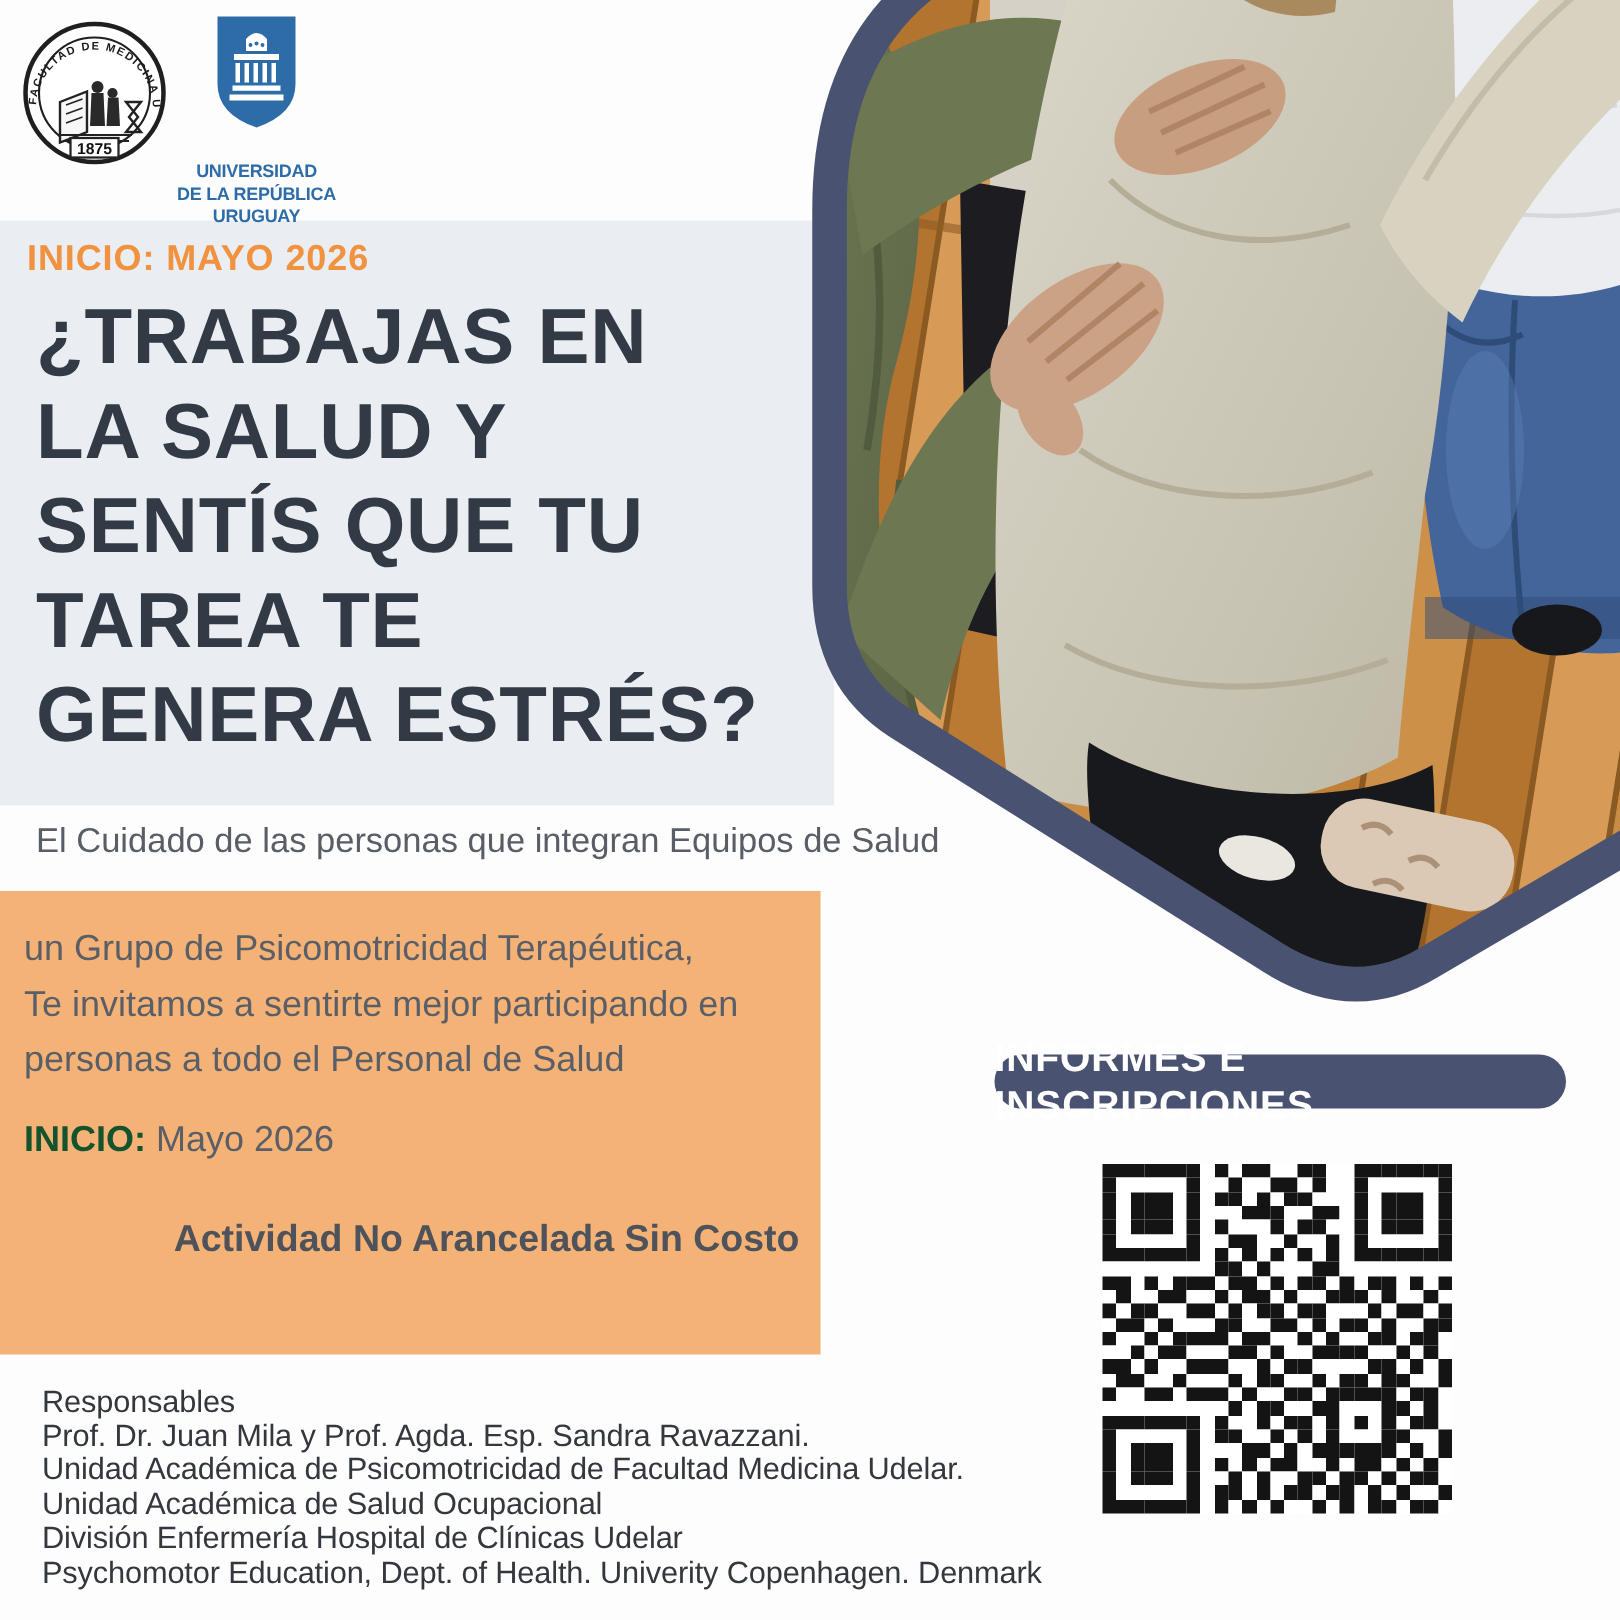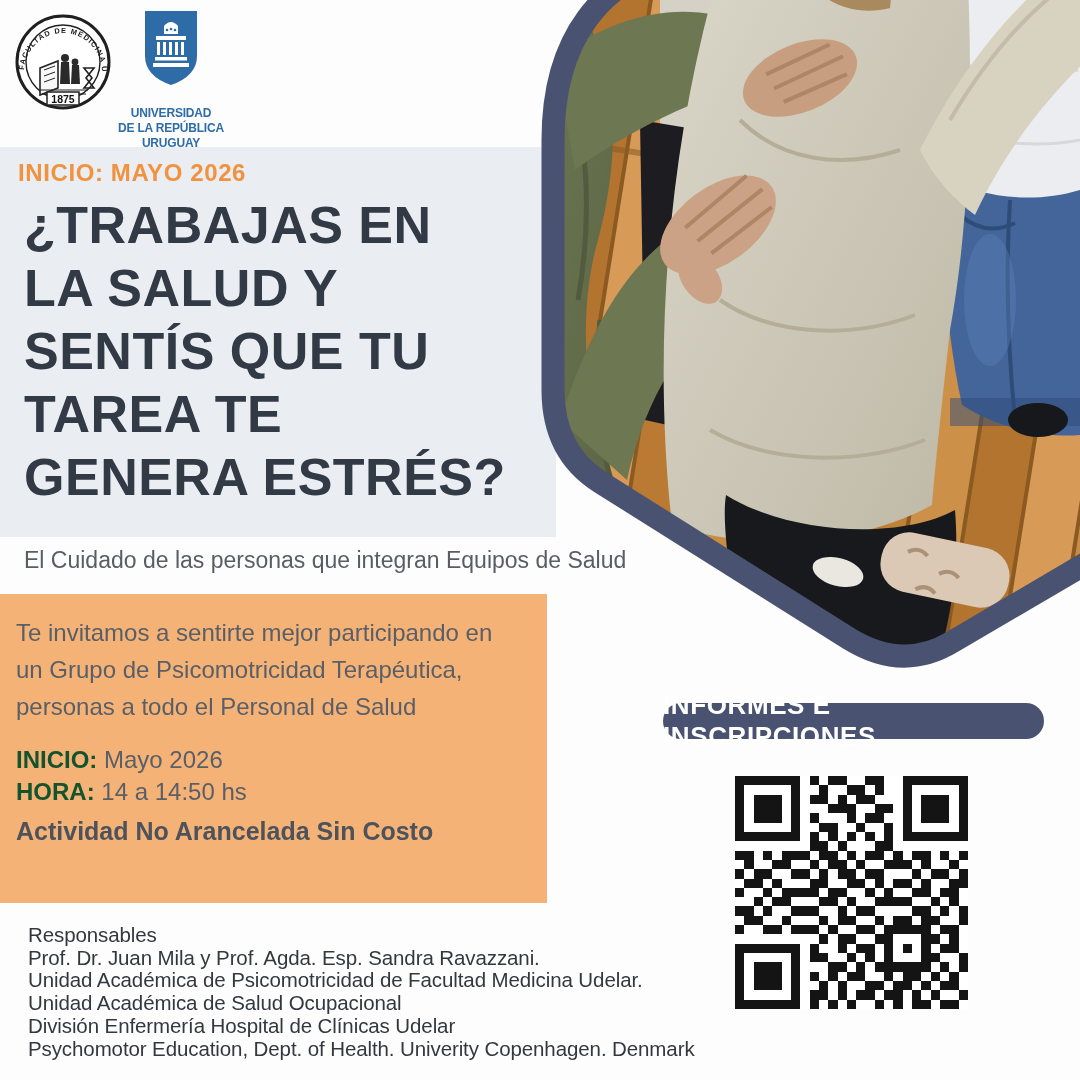--- a/index.html
+++ b/index.html
@@ -22,21 +22,21 @@
   .title{position:absolute;left:24px;top:194px;color:#323a46;font-size:52px;font-weight:bold;line-height:63px;letter-spacing:0.5px;}
   .subtitle{position:absolute;left:24px;top:547px;font-size:23px;color:#585d66;}
 
   
   .offer{position:absolute;left:0;top:594px;width:547px;height:309px;background:#f4b277;
          box-sizing:border-box;padding:20px 14px 0 16px;color:#5a5f67;font-size:24px;}
   .offer .lead div{line-height:37px;}
   .offer .details{margin-top:19px;}
   .offer .detail{line-height:32px;}
   .offer .detail b{color:#14532d;}
-  .offer .foot{margin-top:9px;font-weight:bold;font-size:25px;color:#4d525b;}
+  .offer .foot{margin-top:36px;font-weight:bold;font-size:25px;color:#4d525b;text-align:right;}
 
   
   .cta{position:absolute;left:663px;top:703px;width:381px;height:36px;background:#4a5272;border-radius:27px;
        color:#ffffff;display:flex;align-items:center;justify-content:center;
        font-size:26px;font-weight:bold;letter-spacing:0.6px;cursor:pointer;}
 
   
   .qr{position:absolute;left:735px;top:776px;width:233px;height:233px;background:#ffffff;
       display:grid;grid-template-columns:repeat(25,1fr);grid-template-rows:repeat(25,1fr);}
   .qm{background:#ffffff;}
@@ -195,32 +195,28 @@
   <div class="nowrap">¿TRABAJAS EN</div>
   <div class="nowrap">LA SALUD Y</div>
   <div class="nowrap">SENTÍS QUE TU</div>
   <div class="nowrap">TAREA TE</div>
   <div class="nowrap">GENERA ESTRÉS?</div>
 </h1>
 <div class="subtitle nowrap">El Cuidado de las personas que integran Equipos de Salud</div>
 
 <div class="offer">
   <div class="lead">
+    <div class="nowrap">un Grupo de Psicomotricidad Terapéutica,</div>
     <div class="nowrap">Te invitamos a sentirte mejor participando en</div>
-    <div class="nowrap">un Grupo de Psicomotricidad Terapéutica,</div>
     <div class="nowrap">personas a todo el Personal de Salud</div>
   </div>
   <div class="details">
     <div class="detail nowrap">
       <b>INICIO:</b>
       <span>Mayo 2026</span>
-    </div>
-    <div class="detail nowrap">
-      <b>HORA:</b>
-      <span>14 a 14:50 hs</span>
     </div>
   </div>
   <div class="foot nowrap">Actividad No Arancelada Sin Costo</div>
 </div>
 
 <div class="cta">INFORMES E INSCRIPCIONES</div>
 
 <div class="qr">
     <div class="qm on"></div>
     <div class="qm on"></div>

